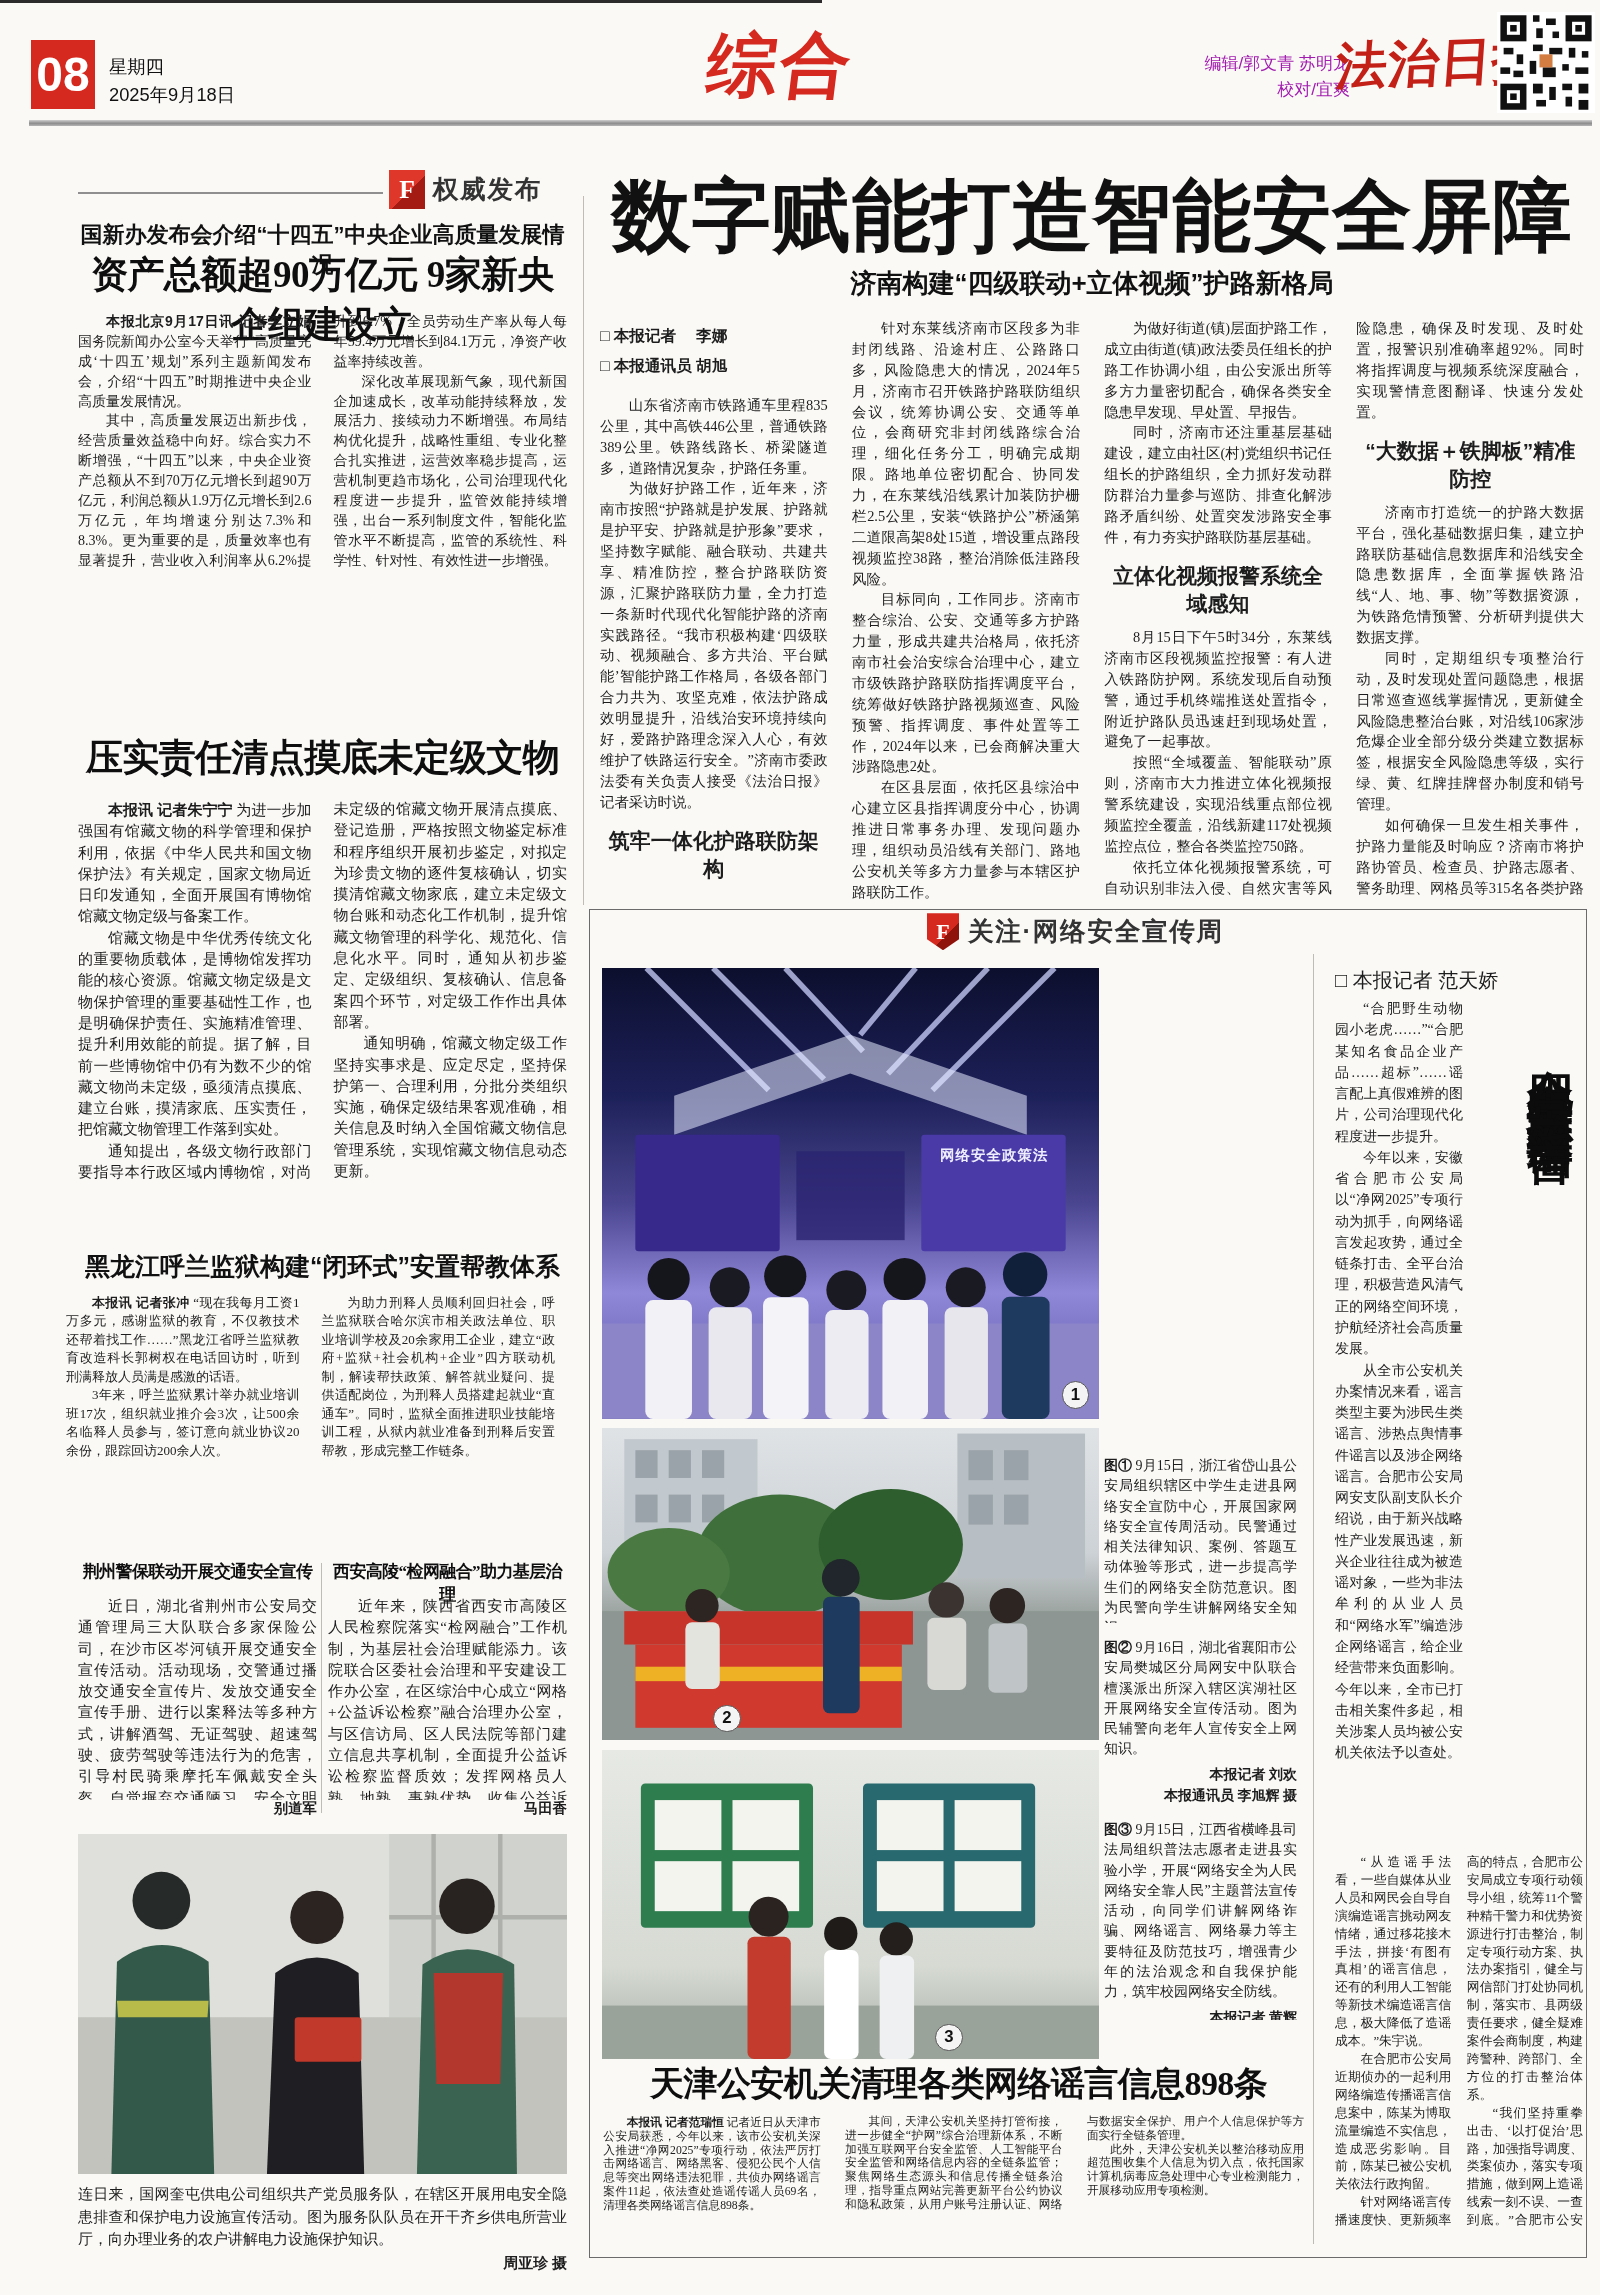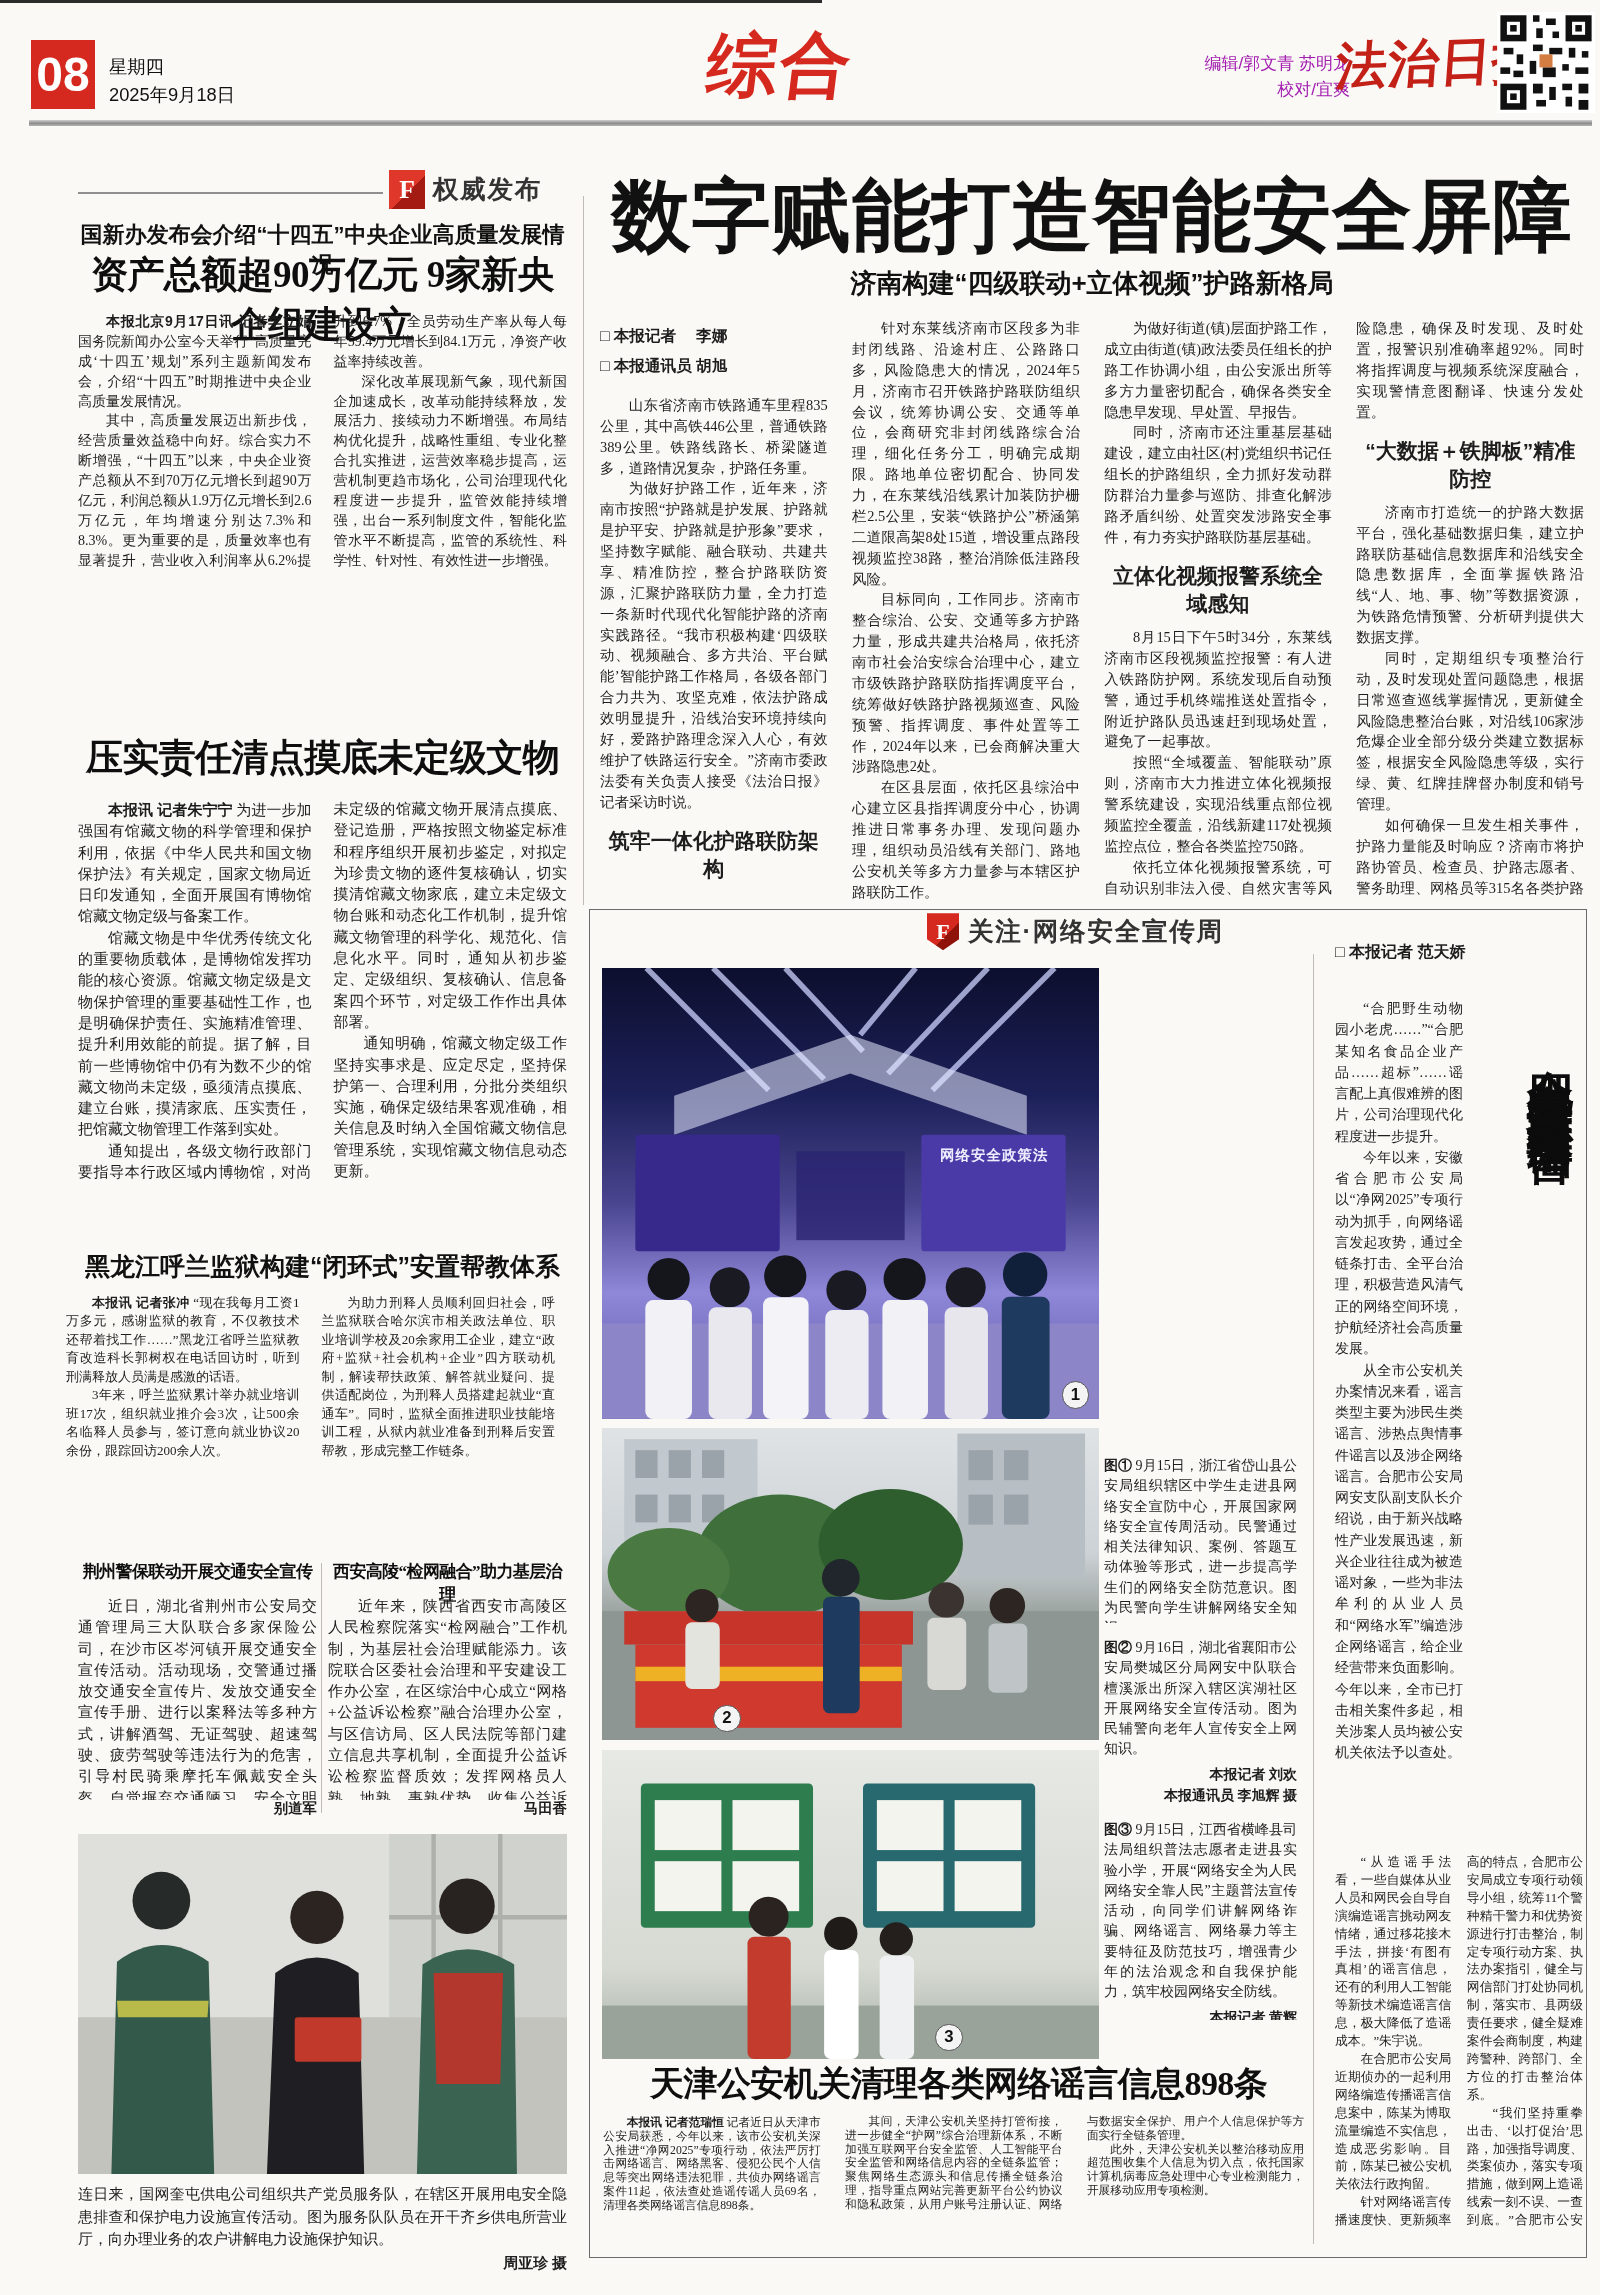--- a/index.html
+++ b/index.html
@@ -342,21 +342,21 @@
       <span class="credit" style="margin-top:0;">本报通讯员 李旭辉 摄</span>
     </div>
     <div class="caption" style="top:910px;height:200px;overflow:hidden;">
       <b>图③</b><span> 9月15日，江西省横峰县司法局组织普法志愿者走进县实验小学，开展“网络安全为人民 网络安全靠人民”主题普法宣传活动，向同学们讲解网络诈骗、网络谣言、网络暴力等主要特征及防范技巧，增强青少年的法治观念和自我保护能力，筑牢校园网络安全防线。</span>
       <span class="credit">本报记者 黄辉</span>
       
     </div>
 
     <div class="vrule" style="left:723px;top:44px;height:1290px;"></div>
 
-    <div class="abs sans" style="left:745px;top:32px;font-size:16px;font-weight:700;">□ 本报记者 范天娇</div>
+    <div class="abs sans" style="left:745px;top:57px;font-size:20px;font-weight:400;">□ 本报记者 范天娇</div>
     <div class="body-cols" style="left:745px;top:88px;width:128px;height:855px;font-size:14px;line-height:1.52;">
       <p class="body-p">“合肥野生动物园小老虎……”“合肥某知名食品企业产品……超标”……谣言配上真假难辨的图片，公司治理现代化程度进一步提升。</p>
       <p class="body-p">今年以来，安徽省合肥市公安局以“净网2025”专项行动为抓手，向网络谣言发起攻势，通过全链条打击、全平台治理，积极营造风清气正的网络空间环境，护航经济社会高质量发展。</p>
       <p class="body-p">从全市公安机关办案情况来看，谣言类型主要为涉民生类谣言、涉热点舆情事件谣言以及涉企网络谣言。合肥市公安局网安支队副支队长介绍说，由于新兴战略性产业发展迅速，新兴企业往往成为被造谣对象，一些为非法牟利的从业人员和“网络水军”编造涉企网络谣言，给企业经营带来负面影响。今年以来，全市已打击相关案件多起，相关涉案人员均被公安机关依法予以查处。</p>
     </div>
     <div id="hefei-vhead">合肥公安集中力量打击整治网络谣言</div>
     <div class="body-cols" style="left:745px;top:944px;width:248px;height:389px;column-count:2;column-gap:15.6px;font-size:12.8px;line-height:1.4;">
       <p class="body-p">“从造谣手法看，一些自媒体从业人员和网民会自导自演编造谣言挑动网友情绪，通过移花接木手法，拼接‘有图有真相’的谣言信息，还有的利用人工智能等新技术编造谣言信息，极大降低了造谣成本。”朱宇说。</p>
       <p class="body-p">在合肥市公安局近期侦办的一起利用网络编造传播谣言信息案中，陈某为博取流量编造不实信息，造成恶劣影响。目前，陈某已被公安机关依法行政拘留。</p>
       <p class="body-p">针对网络谣言传播速度快、更新频率高的特点，合肥市公安局成立专项行动领导小组，统筹11个警种精干警力和优势资源进行打击整治，制定专项行动方案、执法办案指引，健全与网信部门打处协同机制，落实市、县两级责任要求，健全疑难案件会商制度，构建跨警种、跨部门、全方位的打击整治体系。</p>

